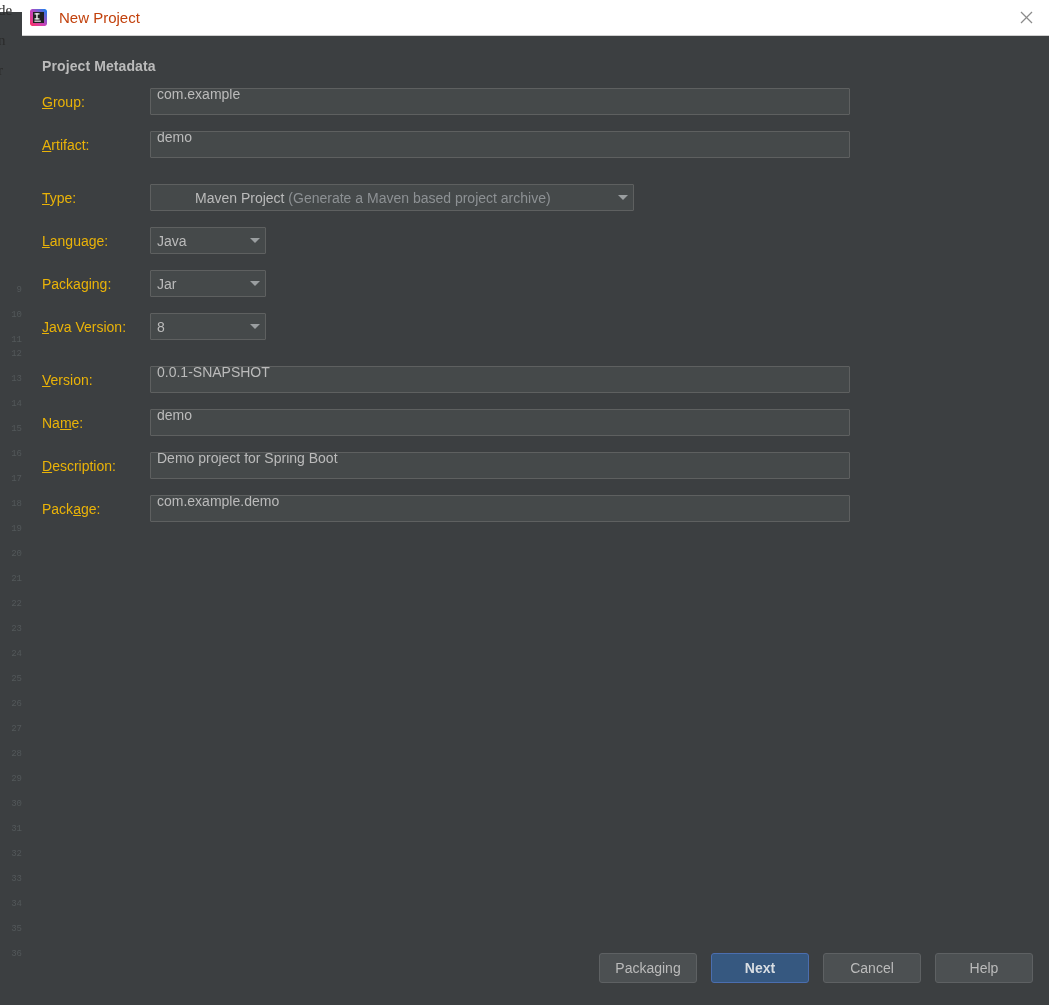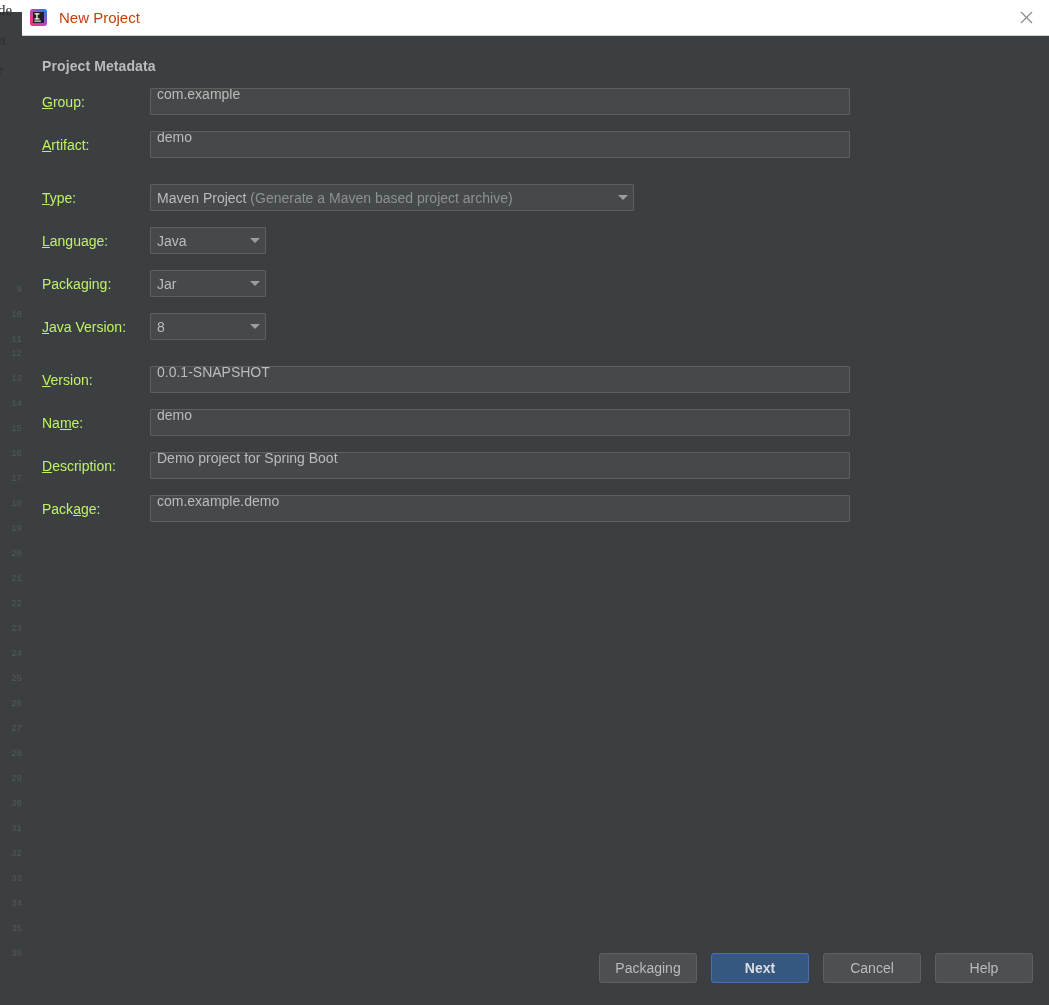--- a/index.html
+++ b/index.html
@@ -167,21 +167,21 @@
     margin-bottom: 16px;
   }
   .form-row.gap-after { margin-bottom: 26px; }
 
   .field-label {
     position: absolute;
     left: 20px;
     top: 50%;
     transform: translateY(-50%);
     font-size: 14px;
-    color: #bef264;
+    color: #eab308;
     white-space: nowrap;
   }
   .field-label u {
     text-decoration: underline;
     text-underline-offset: 1px;
   }
 
   .text-input {
     position: absolute;
     left: 128px;
@@ -228,21 +228,21 @@
     justify-content: center;
   }
   .combo-arrow i {
     display: block;
     width: 0; height: 0;
     border-left: 5px solid transparent;
     border-right: 5px solid transparent;
     border-top: 5px solid #9a9ea0;
   }
 
-  .combo.w-type { width: 484px; }
+  .combo.w-type { width: 484px; padding-left: 38px; }
   .combo.w-small { width: 116px; }
 
   
   #button-bar {
     position: absolute;
     right: 16px;
     bottom: 22px;
     display: flex;
     gap: 14px;
     align-items: center;

